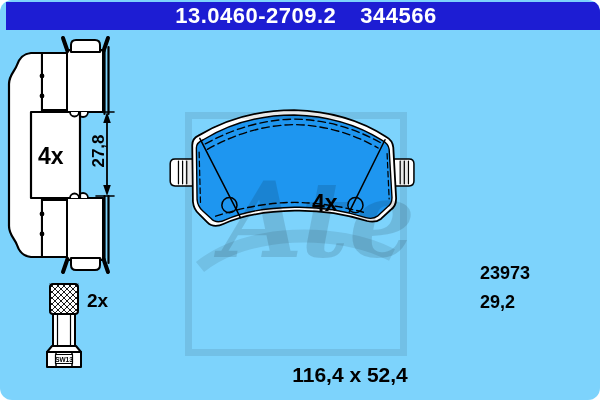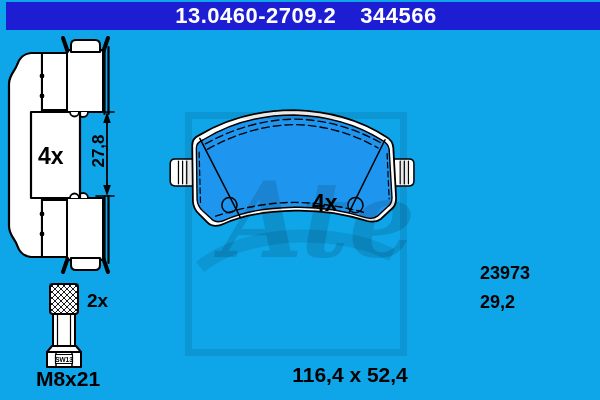--- a/index.html
+++ b/index.html
@@ -1,18 +1,18 @@
 <!DOCTYPE html>
 <html><head>
 <meta charset="utf-8">
 <style>
   html,body { margin:0; padding:0; background:#fff; }
   .canvas {
-    position:relative; width:600px; height:400px; background:#0ea5e9;
-    font-family:"Liberation Sans", sans-serif; overflow:hidden; color:#000;
+    position:relative; width:600px; height:400px; background:#7dd3fc;
+    font-family:"Liberation Sans", sans-serif; overflow:hidden; color:#000;border-radius:12px;
   }
   .header {
     position:absolute; left:0; top:2px; width:600px; height:28px;
     background:#1d1dd3; display:flex; align-items:center; justify-content:center;
     gap:24px; transform:translateX(6px); 
   }
   .header .hdr-txt {
     color:#fff; font-weight:bold; font-size:22px; letter-spacing:0.5px; white-space:nowrap;
   }
   svg { position:absolute; overflow:visible; }
@@ -161,15 +161,14 @@
 
   <div class="lbl lbl-side-qty z4">4x</div>
   <div class="lbl lbl-dim278 z4">27,8</div>
   <div class="lbl lbl-pad-qty z4">4x</div>
   <div class="lbl lbl-wva z4">
     <span>23973</span>
     <span>29,2</span>
   </div>
   <div class="lbl lbl-dims z4">116,4 x 52,4</div>
   <div class="lbl lbl-bolt-qty z4">2x</div>
-  <div class="lbl lbl-bolt-size z4">M8x21</div>
 
 </div>
 
 </body></html>

